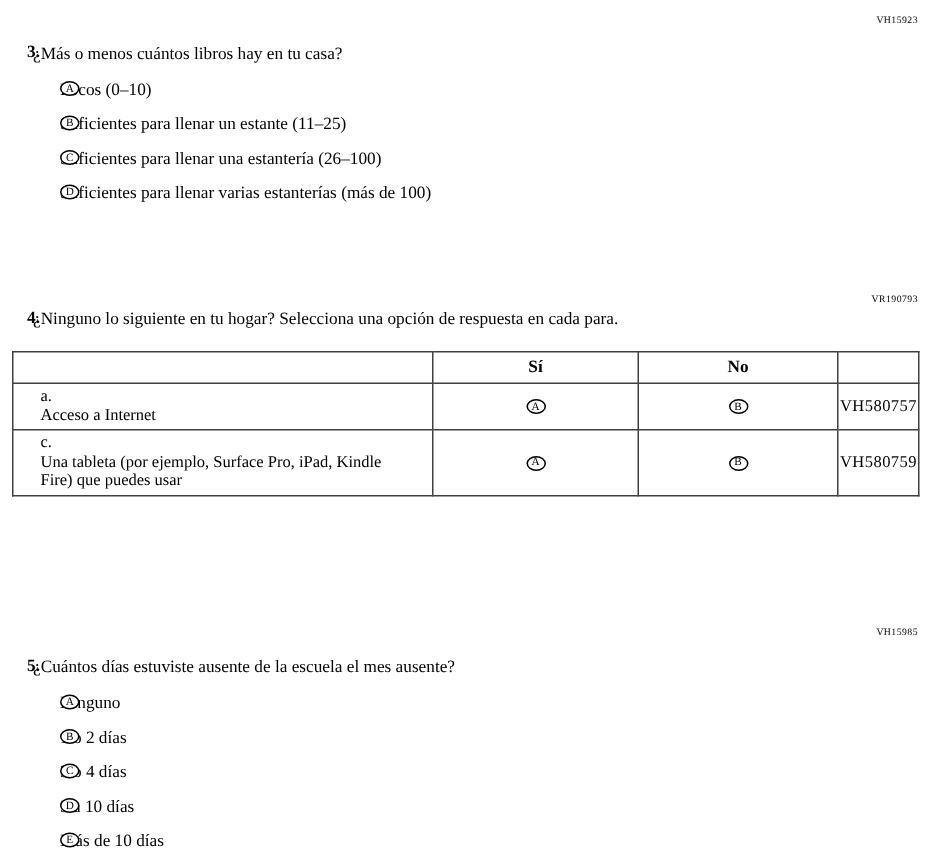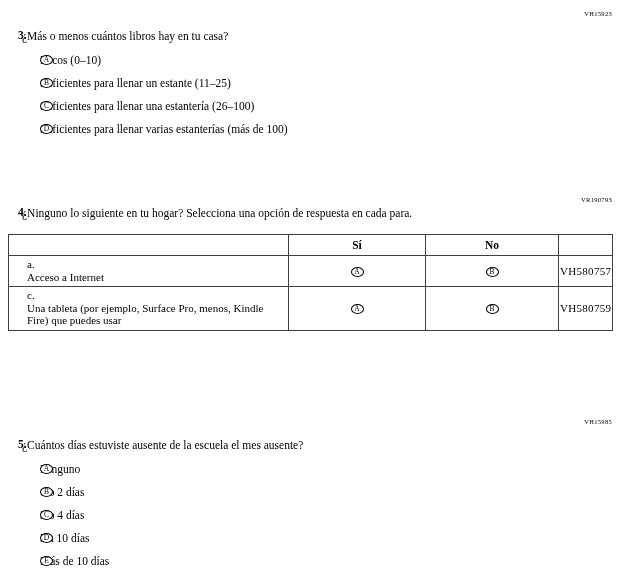--- a/index.html
+++ b/index.html
@@ -200,21 +200,21 @@
         <tr>
           <td class="stem">
             <span class="lbl">a.</span><span class="body">Acceso a Internet</span>
           </td>
           <td class="bubcell"><span class="bub" data-g="A"></span></td>
           <td class="bubcell"><span class="bub" data-g="B"></span></td>
           <td class="codecell">VH580757</td>
         </tr>
         <tr>
           <td class="stem">
-            <span class="lbl">c.</span><span class="body">Una tableta (por ejemplo, Surface Pro, menos, Kindle Fire) que puedes usar</span>
+            <span class="lbl">c.</span><span class="body">Una tableta (por ejemplo, Surface Pro, iPad, Kindle Fire) que puedes usar</span>
           </td>
           <td class="bubcell"><span class="bub" data-g="A"></span></td>
           <td class="bubcell"><span class="bub" data-g="B"></span></td>
           <td class="codecell">VH580759</td>
         </tr>
       </tbody>
     </table>
   </div>
 
   <div class="code" style="position:absolute; left:0; top:418px; width:612px;">VH15985</div>

